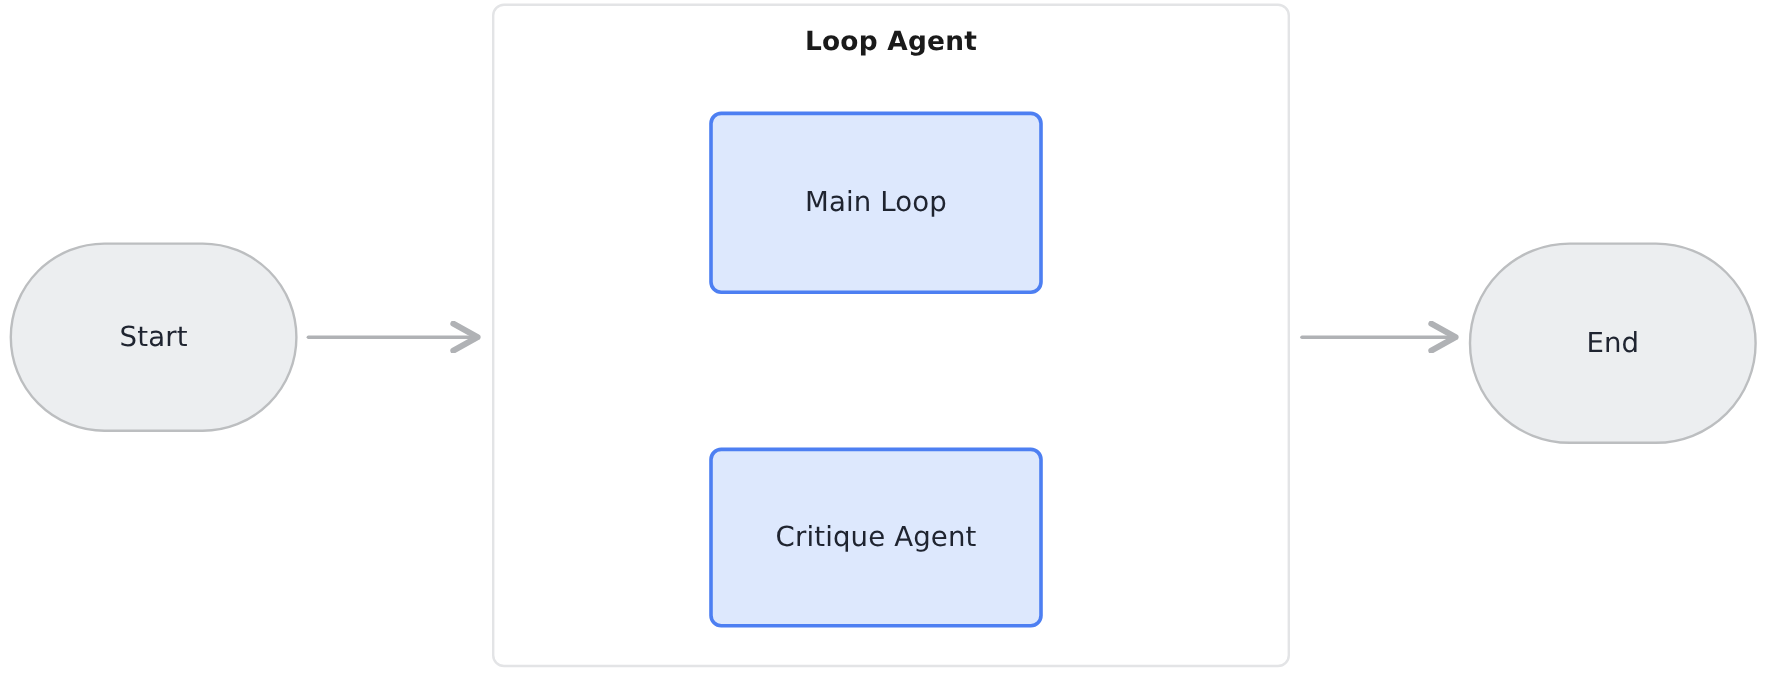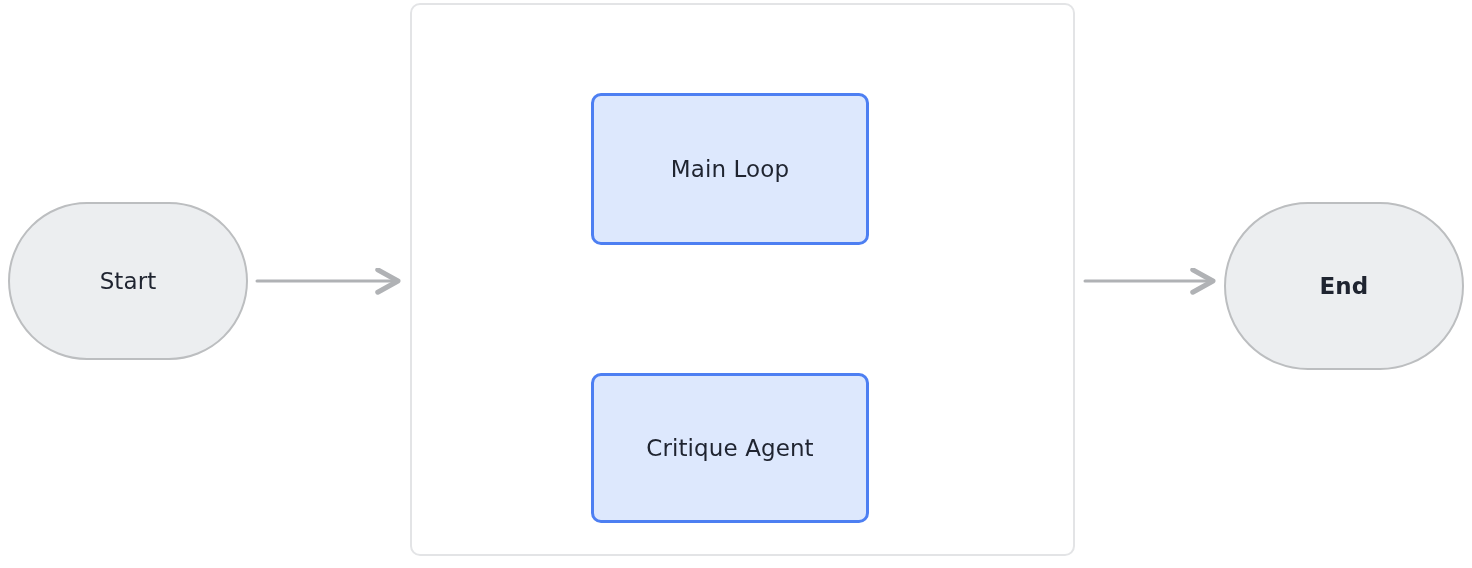--- a/index.html
+++ b/index.html
@@ -38,21 +38,21 @@
     border-radius: 120px;
     box-sizing: border-box;
   }
   .terminal .node-label {
     font-size: 23px;
     color: #1f2430;
     letter-spacing: 0.1px;
     text-align: right;
   }
   #node-start { left: 8px;   top: 202px; width: 240px; height: 158px; }
-  #node-end   { left: 1224px; top: 202px; width: 240px; height: 168px; font-weight: bold; }
+  #node-end   { left: 1224px; top: 202px; width: 240px; height: 168px; }
 
   
   #loop-agent-container {
     position: absolute;
     left: 410px;
     top: 3px;
     width: 665px;
     height: 553px;
     background: #ffffff;
     border: 2px solid #e3e4e6;
@@ -122,20 +122,21 @@
     <path d="M 869 441 L 935 441 Q 947 441 947 429 L 947 182 Q 947 170 935 170 L 882 170" fill="none" stroke="#b0b2b5" stroke-width="3" stroke-linecap="round" stroke-linejoin="round" marker-end="url(#arrow-open)"></path>
 
     <path d="M 1085 281 L 1213 281" fill="none" stroke="#b0b2b5" stroke-width="3" stroke-linecap="round" marker-end="url(#arrow-open)"></path>
   </svg>
 
   <div id="node-start" class="terminal">
     <span class="node-label">Start</span>
   </div>
 
   <div id="loop-agent-container">
+    <div id="loop-agent-title">Loop Agent</div>
 
     <div id="node-main-agent" class="agent-box" style="left:179px; top:88px;">
       <span class="node-label">Main Loop</span>
     </div>
 
     <div id="node-critique-agent" class="agent-box" style="left:179px; top:368px;">
       <span class="node-label">Critique Agent</span>
     </div>
   </div>
 

